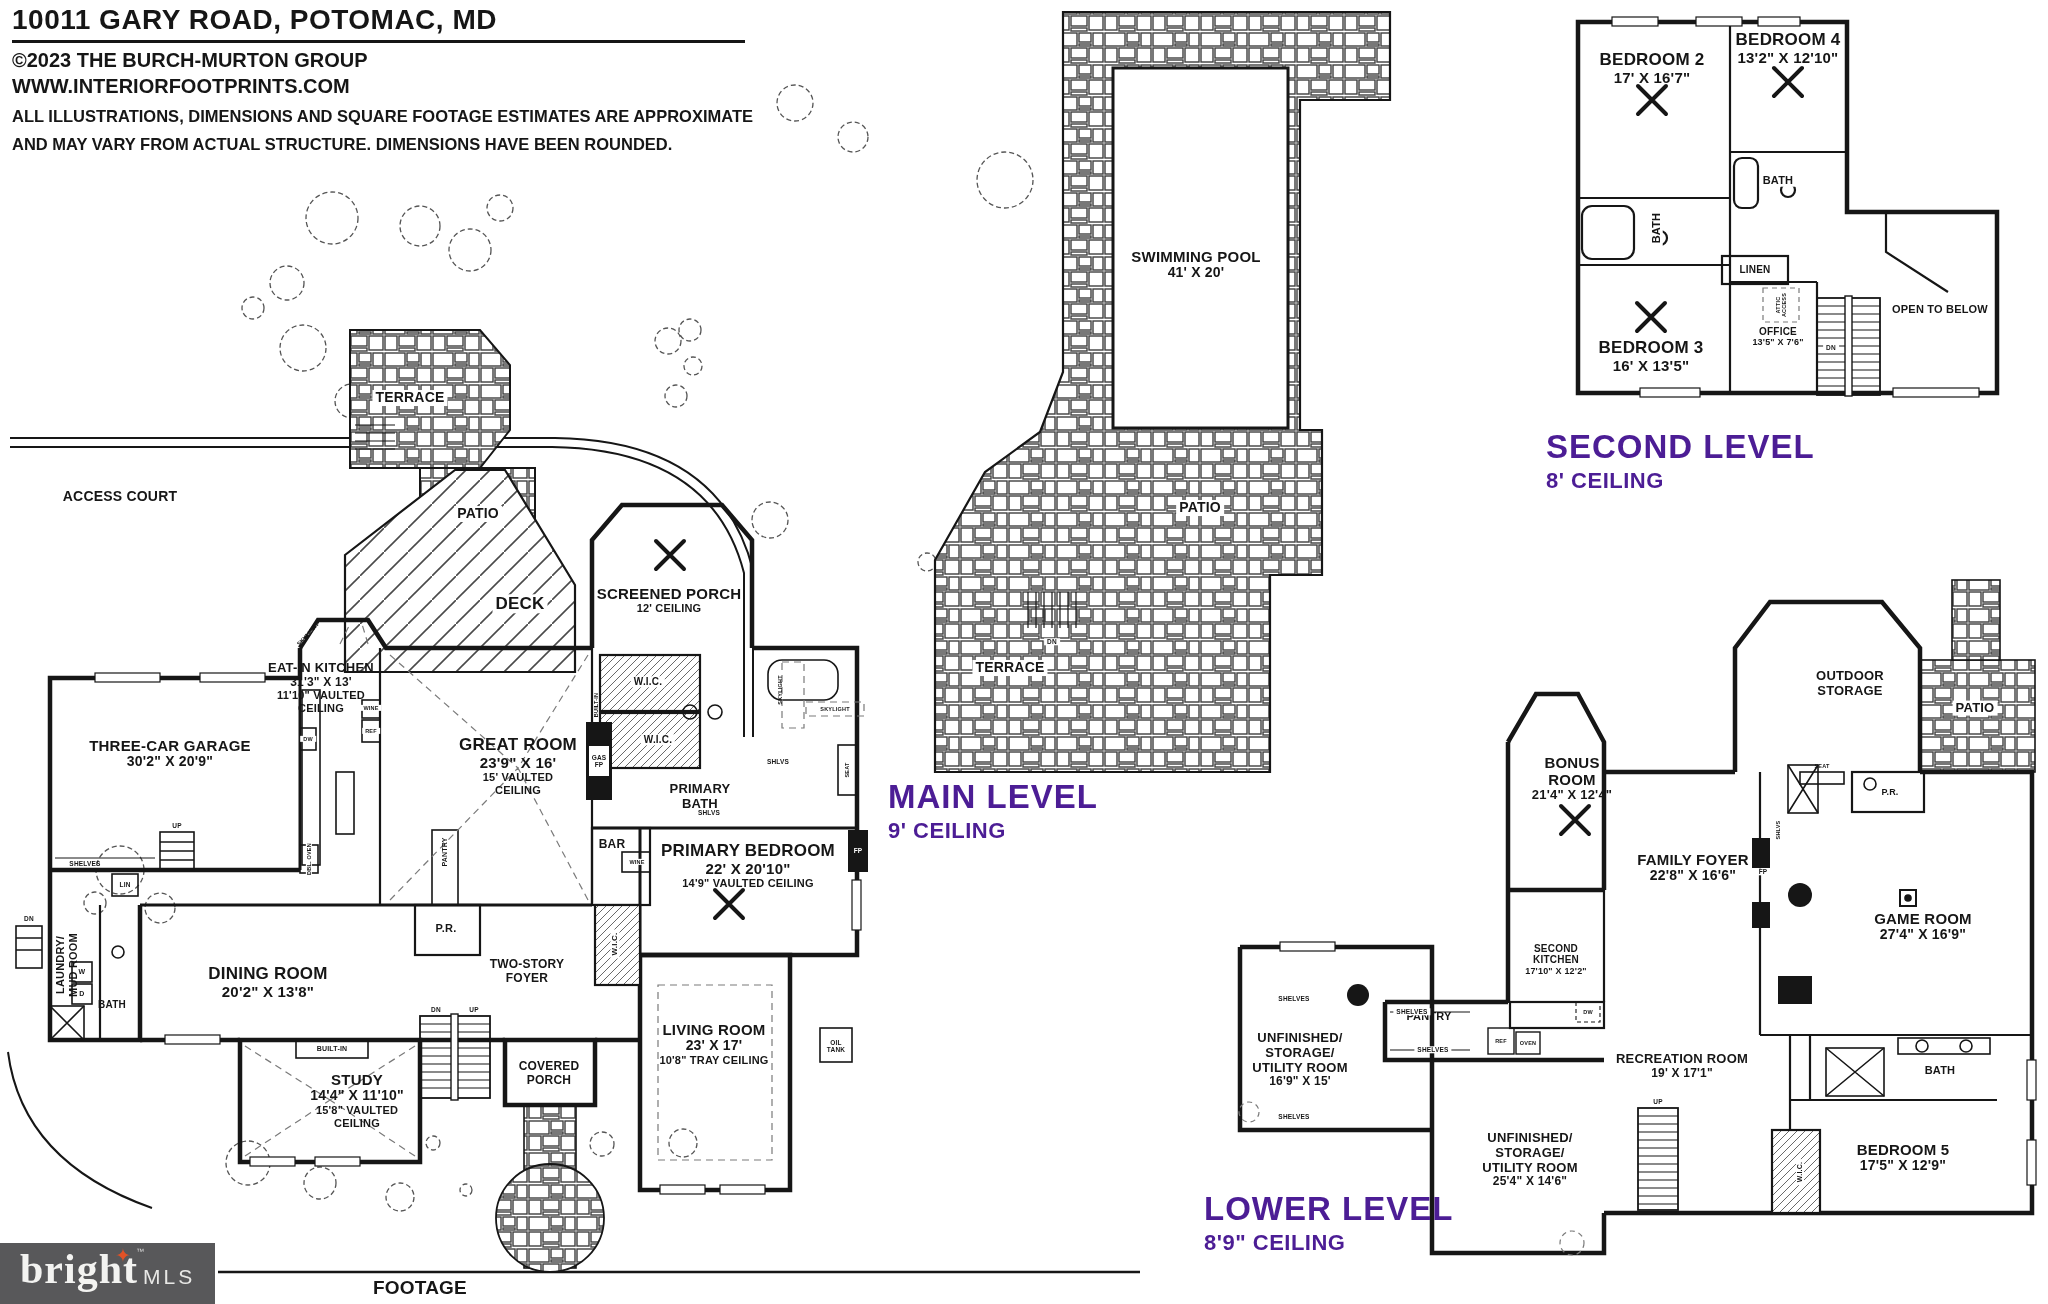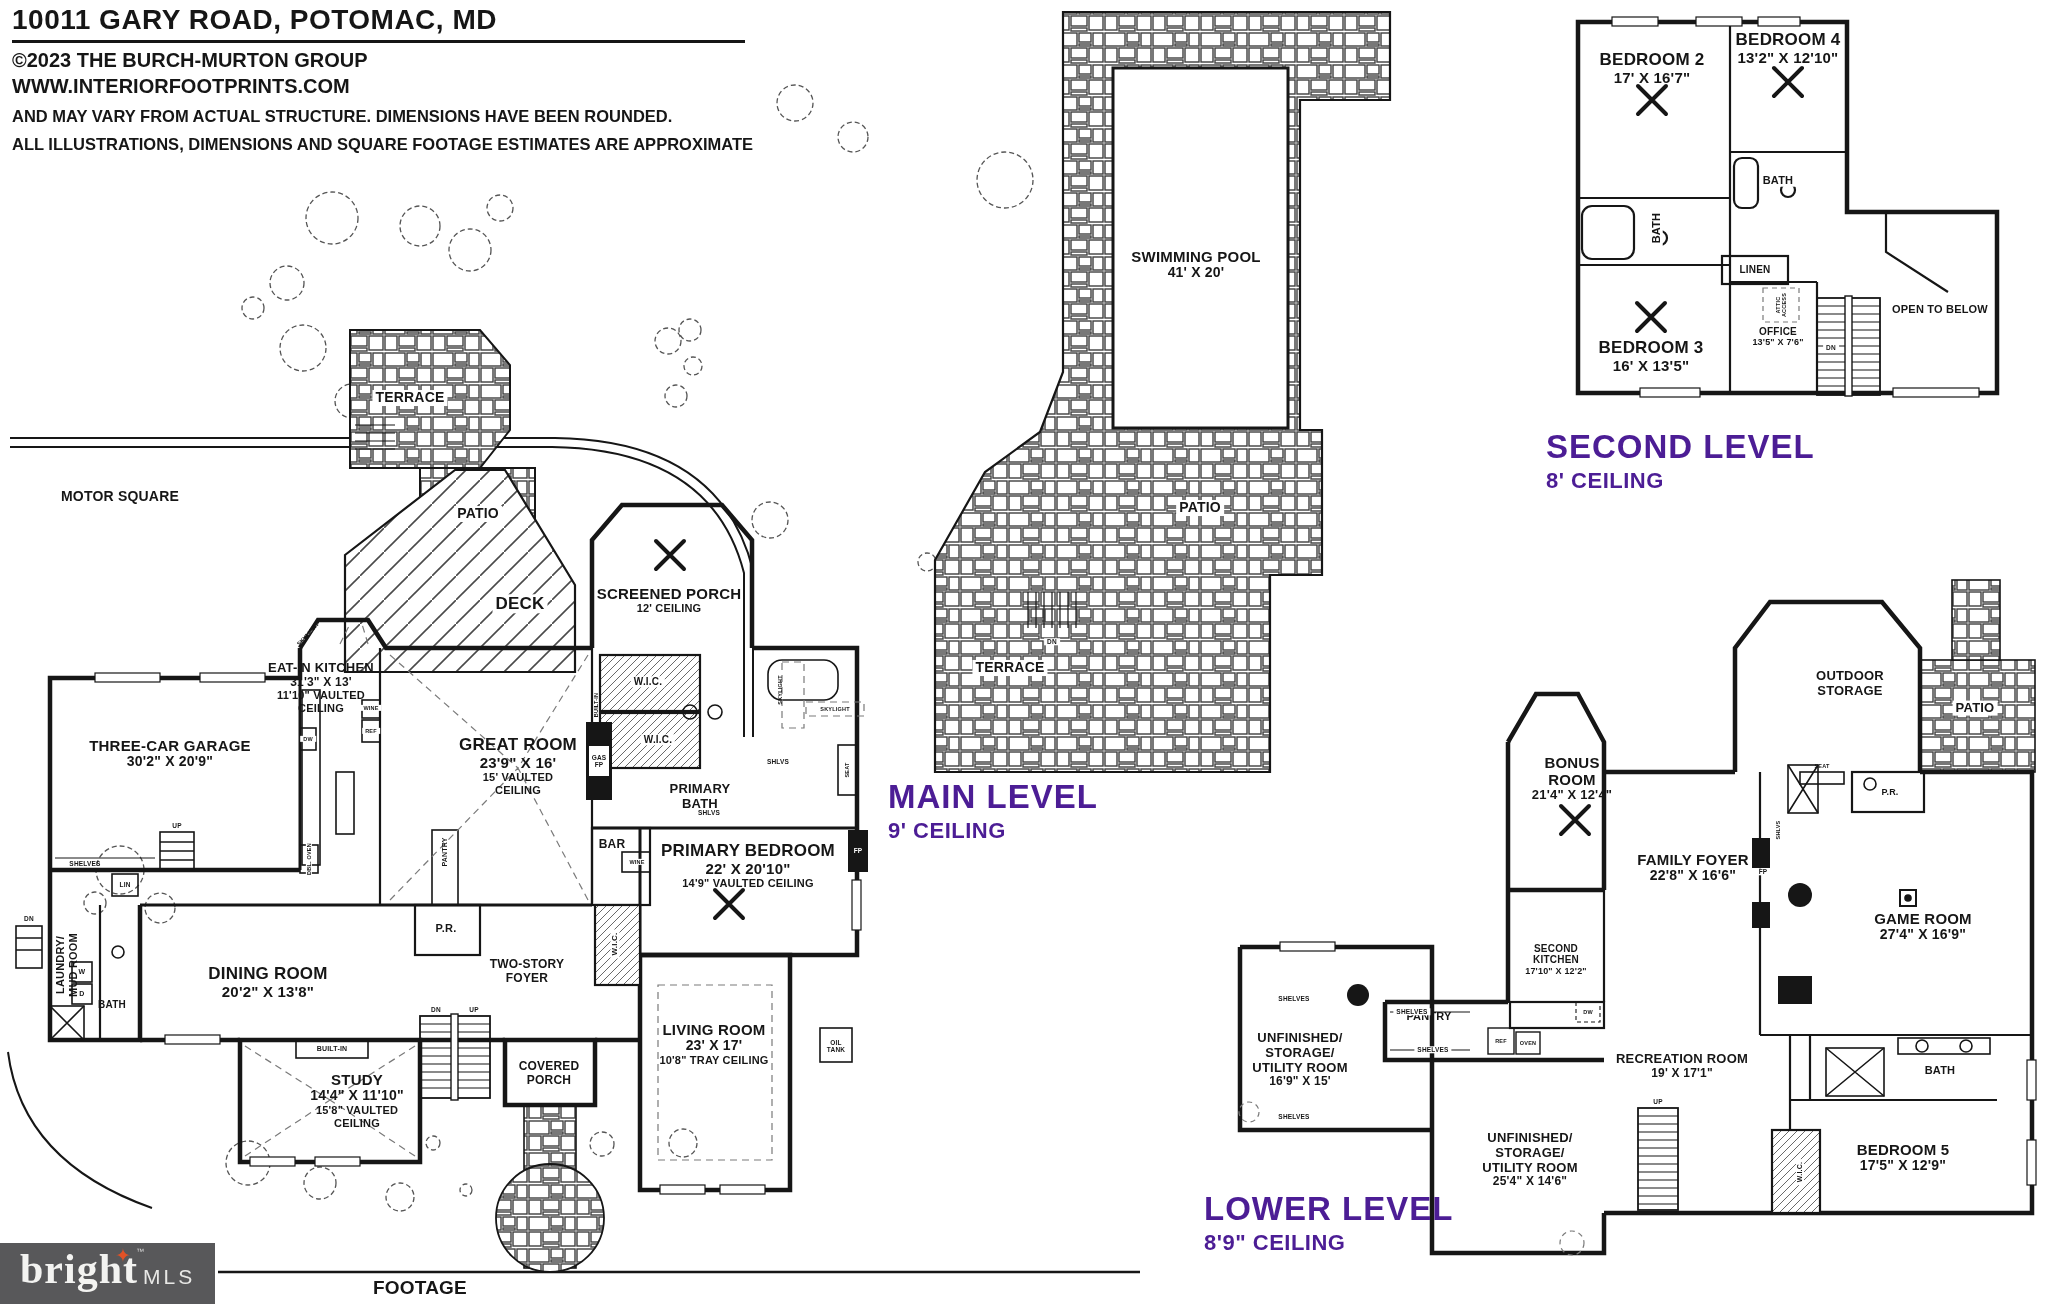--- a/index.html
+++ b/index.html
@@ -312,38 +312,38 @@
   <g stroke="#161616" stroke-width="4" stroke-linecap="round" fill="none">
     <path d="M1561,806 L1589,834 M1561,834 L1589,806"></path>
   </g>
 </svg>
 
 <div class="hdr">
   <div class="t1">10011 GARY ROAD, POTOMAC, MD</div>
   <div class="rule"></div>
   <div class="t2">©2023 THE BURCH-MURTON GROUP</div>
   <div class="t2">WWW.INTERIORFOOTPRINTS.COM</div>
+  <div class="t3">ALL ILLUSTRATIONS, DIMENSIONS AND SQUARE FOOTAGE ESTIMATES ARE APPROXIMATE</div>
   <div class="t3">AND MAY VARY FROM ACTUAL STRUCTURE. DIMENSIONS HAVE BEEN ROUNDED.</div>
-  <div class="t3">ALL ILLUSTRATIONS, DIMENSIONS AND SQUARE FOOTAGE ESTIMATES ARE APPROXIMATE</div>
 </div>
 
 <div class="cap" style="left:888px;top:780px;">
   <div class="big">MAIN LEVEL</div>
   <div class="sub">9' CEILING</div>
 </div>
 <div class="cap" style="left:1546px;top:430px;">
   <div class="big">SECOND LEVEL</div>
   <div class="sub">8' CEILING</div>
 </div>
 <div class="cap" style="left:1204px;top:1192px;">
   <div class="big">LOWER LEVEL</div>
   <div class="sub">8'9" CEILING</div>
 </div>
 
-<div class="lb r14" style="left:120px;top:497px;">MOTOR SQUARE</div>
+<div class="lb r14" style="left:120px;top:497px;">ACCESS COURT</div>
 <div class="lb r14 chip" style="left:410px;top:398px;">TERRACE</div>
 <div class="lb r14 chip" style="left:478px;top:514px;">PATIO</div>
 <div class="lb r17 chip" style="left:520px;top:604px;">DECK</div>
 <div class="lb" style="left:669px;top:600px;">
   <span class="r15">SCREENED PORCH</span>
   <span class="r11">12' CEILING</span>
 </div>
 <div class="lb" style="left:321px;top:688px;">
   <span class="r13">EAT-IN KITCHEN</span>
   <span class="r12">31'3" X 13'</span>

